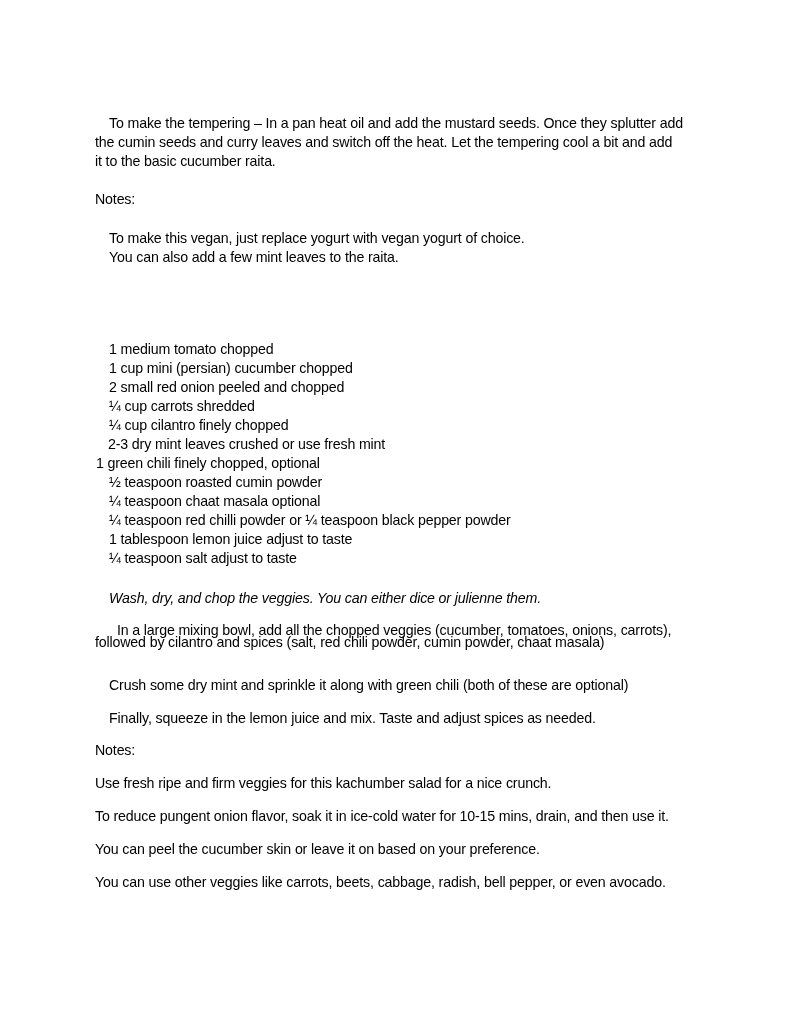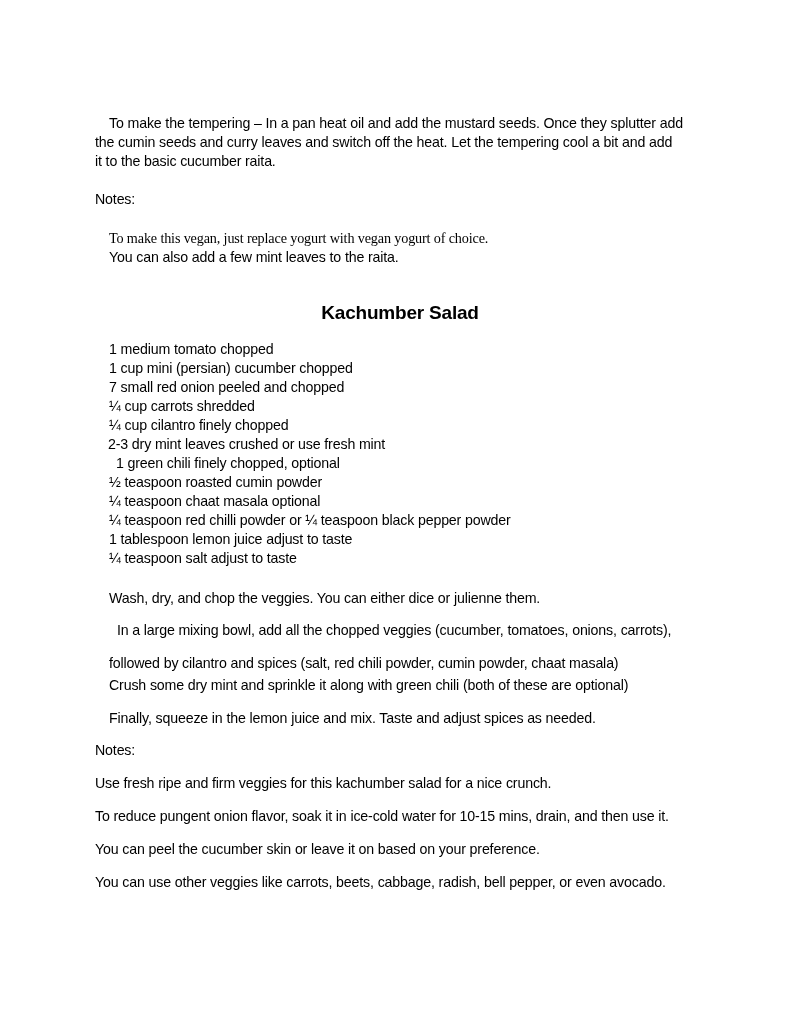--- a/index.html
+++ b/index.html
@@ -48,45 +48,44 @@
 <div class="page">
 
   <div>
     <div class="line" style="left:109px; top:114px;">To make the tempering – In a pan heat oil and add the mustard seeds. Once they splutter add</div>
     <div class="line" style="left:95px; top:133px;">the cumin seeds and curry leaves and switch off the heat. Let the tempering cool a bit and add</div>
     <div class="line" style="left:95px; top:152px;">it to the basic cucumber raita.</div>
   </div>
 
   <div class="line" style="left:95px; top:190px;">Notes:</div>
   <div>
-    <div class="line" style="left:109px; top:229px;font-family:Liberation Serif, serif;">To make this vegan, just replace yogurt with vegan yogurt of choice.</div>
+    <div class="line" style="left:109px; top:229px;">To make this vegan, just replace yogurt with vegan yogurt of choice.</div>
     <div class="line" style="left:109px; top:248px;">You can also add a few mint leaves to the raita.</div>
   </div>
 
-  <div class="heading">Kachumber Salad</div>
 
   <div>
     <div class="line" style="left:109px; top:340px;">1 medium tomato chopped</div>
     <div class="line" style="left:109px; top:359px;">1 cup mini (persian) cucumber chopped</div>
-    <div class="line" style="left:109px; top:378px;">7 small red onion peeled and chopped</div>
+    <div class="line" style="left:109px; top:378px;">2 small red onion peeled and chopped</div>
     <div class="line" style="left:109px; top:397px;">¼ cup carrots shredded</div>
     <div class="line" style="left:109px; top:416px;">¼ cup cilantro finely chopped</div>
     <div class="line" style="left:108px; top:435px;">2-3 dry mint leaves crushed or use fresh mint</div>
-    <div class="line" style="left:116px; top:454px;">1 green chili finely chopped, optional</div>
+    <div class="line" style="left:96px; top:454px;">1 green chili finely chopped, optional</div>
     <div class="line" style="left:109px; top:473px;">½ teaspoon roasted cumin powder</div>
     <div class="line" style="left:109px; top:492px;">¼ teaspoon chaat masala optional</div>
     <div class="line" style="left:109px; top:511px;">¼ teaspoon red chilli powder or ¼ teaspoon black pepper powder</div>
     <div class="line" style="left:109px; top:530px;">1 tablespoon lemon juice adjust to taste</div>
     <div class="line" style="left:109px; top:549px;">¼ teaspoon salt adjust to taste</div>
   </div>
 
   <div>
-    <div class="line" style="left:109px; top:589px;">Wash, dry, and chop the veggies. You can either dice or julienne them.</div>
+    <div class="line" style="left:109px; top:589px;font-style:italic;">Wash, dry, and chop the veggies. You can either dice or julienne them.</div>
     <div class="line" style="left:109px; top:621px;margin-left:8px;">In a large mixing bowl, add all the chopped veggies (cucumber, tomatoes, onions, carrots),</div>
-    <div class="line" style="left:95px; top:654px;margin-left:14px;">followed by cilantro and spices (salt, red chili powder, cumin powder, chaat masala)</div>
+    <div class="line" style="left:95px; top:633px;">followed by cilantro and spices (salt, red chili powder, cumin powder, chaat masala)</div>
     <div class="line" style="left:109px; top:676px;">Crush some dry mint and sprinkle it along with green chili (both of these are optional)</div>
     <div class="line" style="left:109px; top:709px;">Finally, squeeze in the lemon juice and mix. Taste and adjust spices as needed.</div>
   </div>
 
   <div class="line" style="left:95px; top:741px;">Notes:</div>
   <div>
     <div class="line" style="left:95px; top:774px;">Use fresh ripe and firm veggies for this kachumber salad for a nice crunch.</div>
     <div class="line" style="left:95px; top:807px;">To reduce pungent onion flavor, soak it in ice-cold water for 10-15 mins, drain, and then use it.</div>
     <div class="line" style="left:95px; top:840px;">You can peel the cucumber skin or leave it on based on your preference.</div>
     <div class="line" style="left:95px; top:873px;">You can use other veggies like carrots, beets, cabbage, radish, bell pepper, or even avocado.</div>

